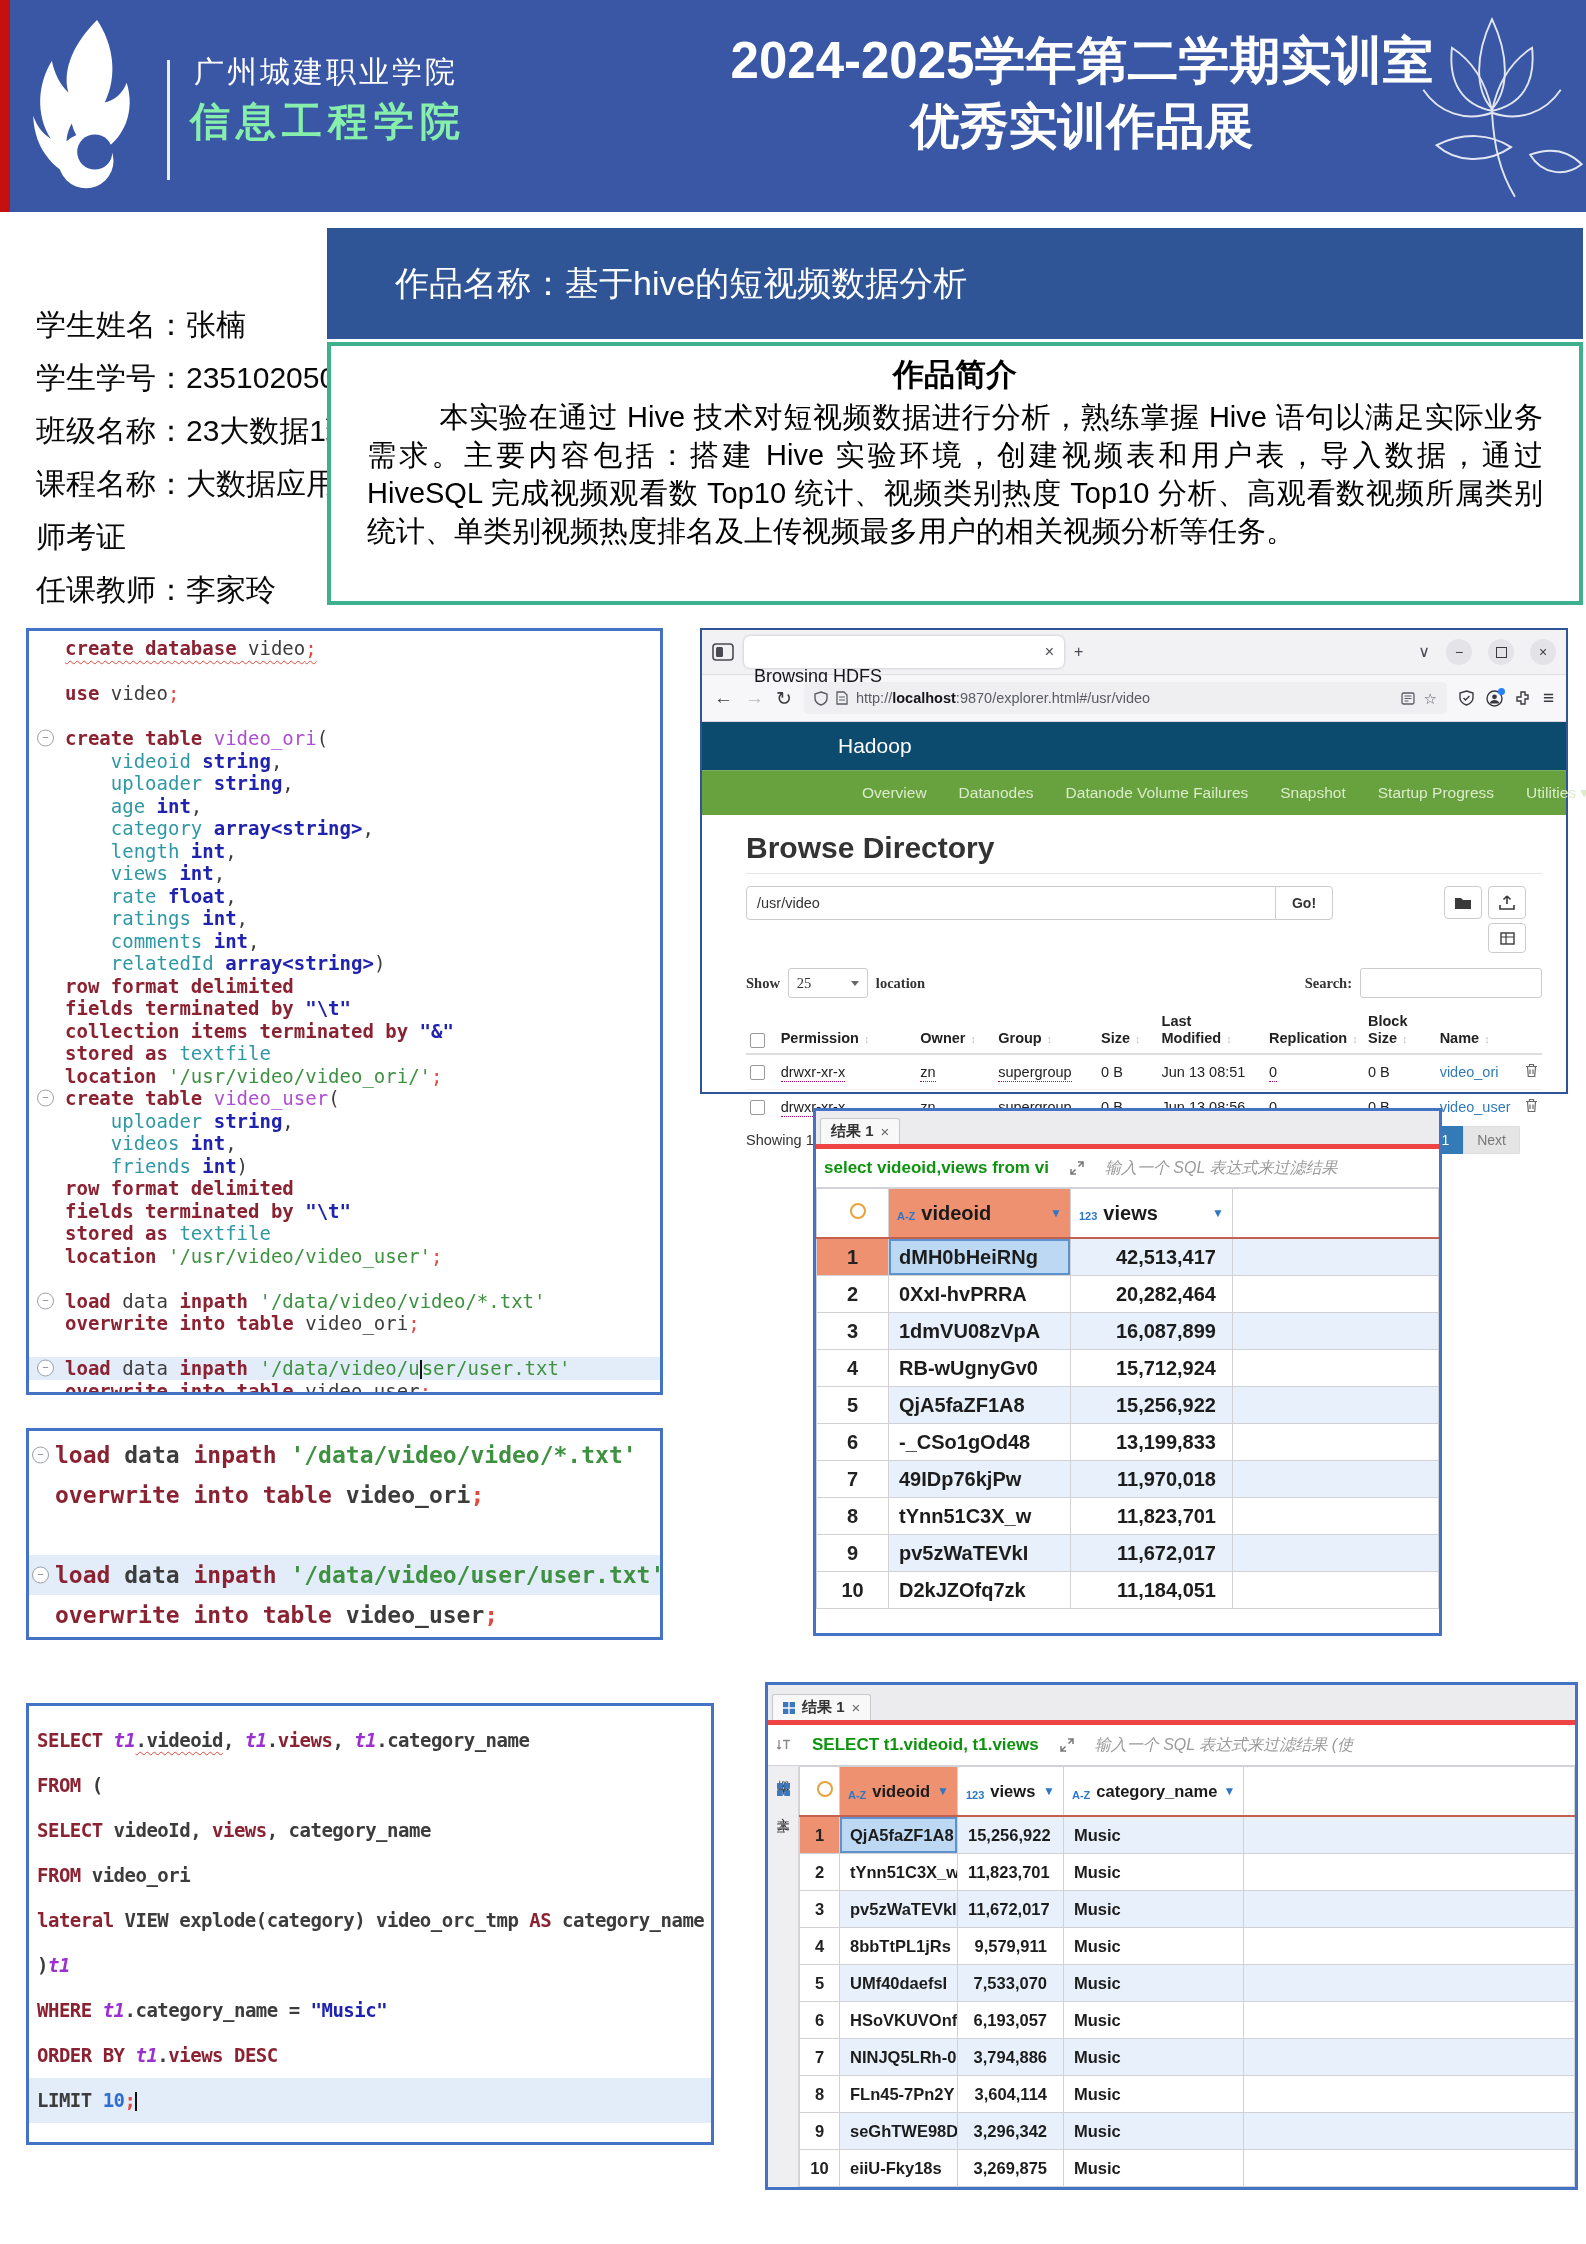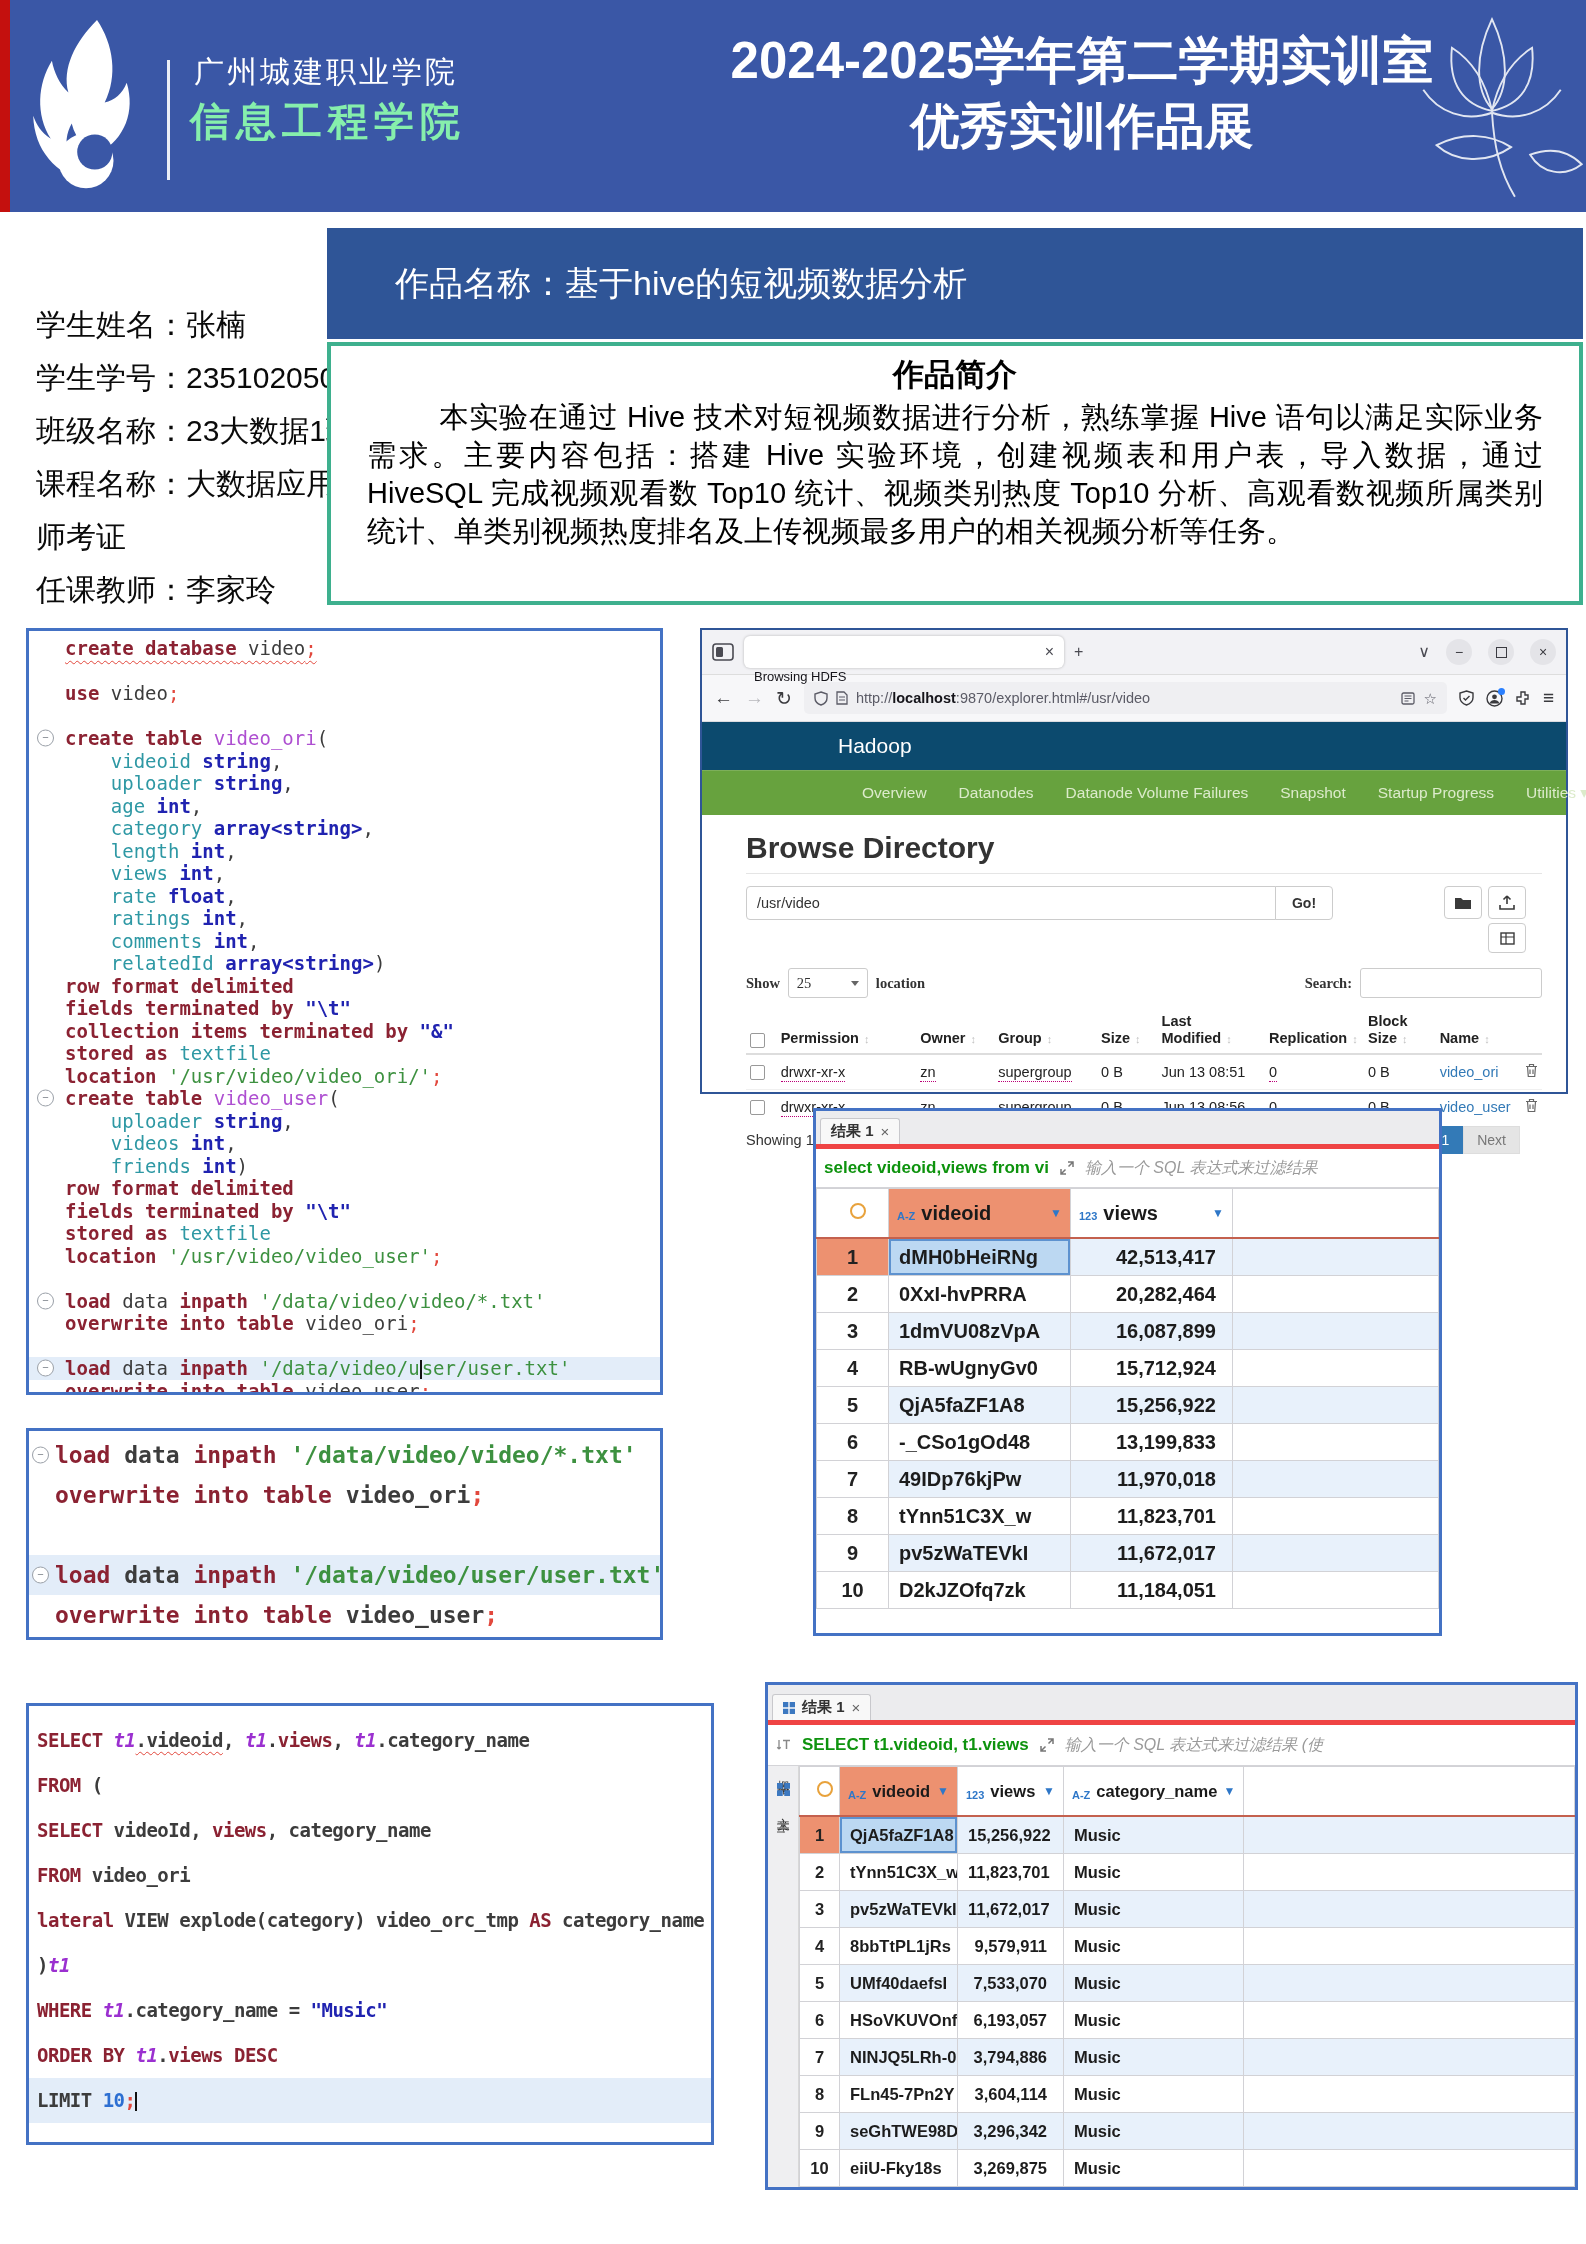--- a/index.html
+++ b/index.html
@@ -58,21 +58,21 @@
   .code-line.wavy span{text-decoration:underline wavy #E2483D;text-decoration-thickness:1px;text-underline-offset:5px;}
   .caret{display:inline-block;width:2px;height:1em;background:#111;vertical-align:text-bottom;}
 
   
   .browser{position:absolute;left:700px;top:628px;width:868px;height:466px;border:2px solid #2F5597;
     box-sizing:border-box;background:#fff;font-size:15px;}
   .tabbar{height:44px;background:#F2F2F5;display:flex;align-items:center;padding:0 10px;gap:10px;border-bottom:1px solid #DDD;}
   .ffview{width:22px;height:18px;}
   .tab{width:300px;height:32px;background:#fff;border-radius:6px;box-shadow:0 0 3px rgba(0,0,0,.25);
     display:flex;align-items:center;padding:0 10px;gap:8px;}
-  .tab-title{flex:1;font-size:13px;color:#15141A;white-space:nowrap;overflow:hidden;margin-top:48px;}
+  .tab-title{flex:1;font-size:18px;color:#15141A;white-space:nowrap;overflow:hidden;margin-top:48px;}
   .gl{color:#4a4a52;font-size:16px;line-height:1;}
   .tab-spacer{flex:1;}
   .winbtn{width:26px;height:26px;border-radius:50%;background:#E4E4E8;color:#3a3a40;display:flex;align-items:center;
     justify-content:center;font-size:14px;margin-left:6px;}
   .restore-glyph{display:inline-block;width:9px;height:9px;border:1.5px solid #3a3a40;}
   .urlbar{height:46px;background:#F7F7F9;display:flex;align-items:center;padding:0 12px;gap:12px;border-bottom:1px solid #DCDCE0;}
   .nav-glyph{font-size:19px;color:#3A3A3E;}
   .nav-glyph.dim{color:#B8B8BC;}
   .url-pill{flex:1;height:32px;background:#EFEFF2;border-radius:5px;display:flex;align-items:center;padding:0 10px;gap:8px;overflow:hidden;}
   .url-text{flex:1;font-size:14.5px;color:#5B5B66;white-space:nowrap;overflow:hidden;}
@@ -120,21 +120,21 @@
   .dbeaver{position:absolute;border:3px solid #4472C4;background:#fff;box-sizing:border-box;display:flex;
     flex-direction:column;overflow:hidden;}
   .g1{left:813px;top:1108px;width:629px;height:528px;}
   .g2{left:765px;top:1682px;width:813px;height:508px;}
   .db-tabbar{background:#ECECEE;border-bottom:5px solid #ef4444;display:flex;align-items:flex-end;padding:3px 4px 0 4px;}
   .g1 .db-tabbar{height:30px;}
   .g2 .db-tabbar{height:32px;}
   .db-tab{display:flex;align-items:center;gap:7px;background:#F8F8F8;border:1px solid #C8C8CC;border-bottom:none;
     border-radius:3px 3px 0 0;padding:3px 10px;font-size:15px;font-weight:bold;color:#333;}
   .db-tab-close{color:#666;font-weight:normal;font-size:15px;}
-  .db-filterbar{background:#fff;border-bottom:1px solid #D4D4D8;display:flex;align-items:center;padding:0 8px;gap:11px;overflow:hidden;}
+  .db-filterbar{background:#fff;border-bottom:1px solid #D4D4D8;display:flex;align-items:center;padding:0 8px;gap:21px;overflow:hidden;}
   .g1 .db-filterbar{height:38px;}
   .g2 .db-filterbar{height:40px;}
   .db-sql{color:#0E930E;font-weight:bold;font-size:17px;white-space:nowrap;}
   .db-placeholder{color:#9A9A9A;font-style:italic;font-size:16px;white-space:nowrap;}
   .db-grid{flex:1;display:flex;overflow:hidden;}
   .db-sidebar{width:30px;background:#EFEFF1;border-right:1px solid #D8D8D8;display:flex;flex-direction:column;
     align-items:center;padding-top:4px;gap:8px;}
   .vtext{writing-mode:vertical-rl;font-size:12.5px;color:#333;letter-spacing:2px;}
   .db-table{flex:1;overflow:hidden;}
   .grid-table{border-collapse:collapse;table-layout:fixed;width:100%;}

